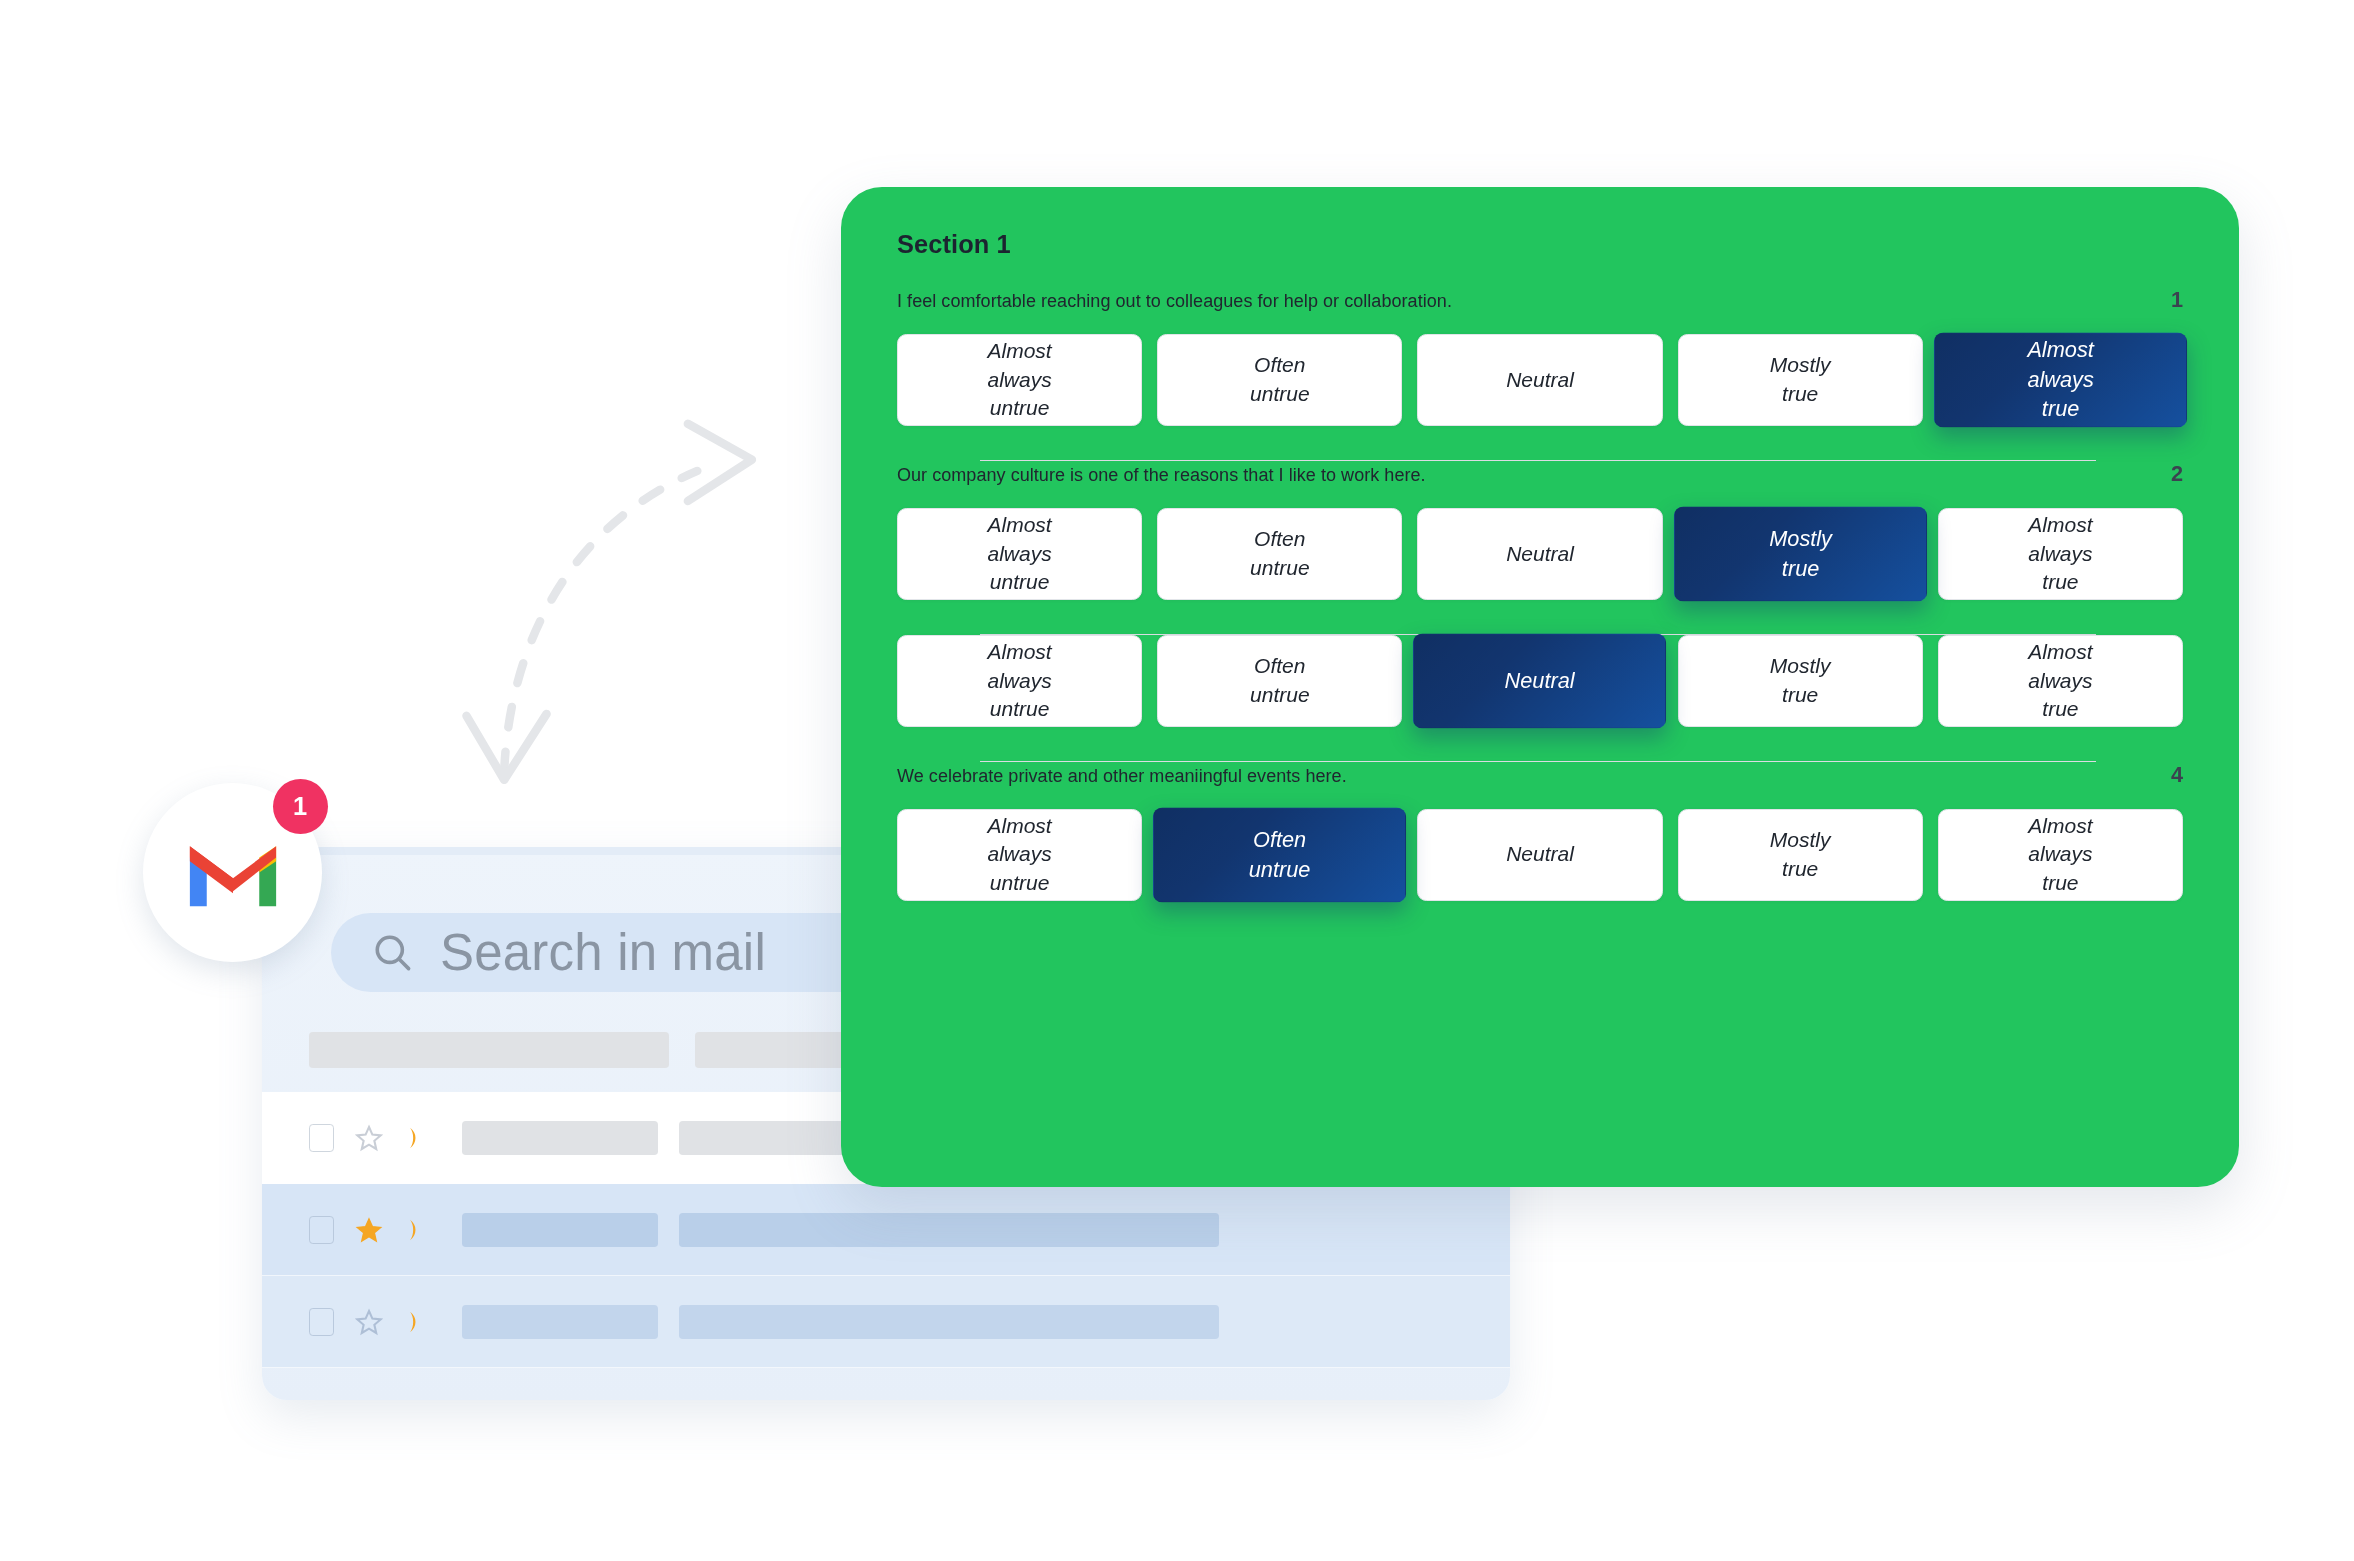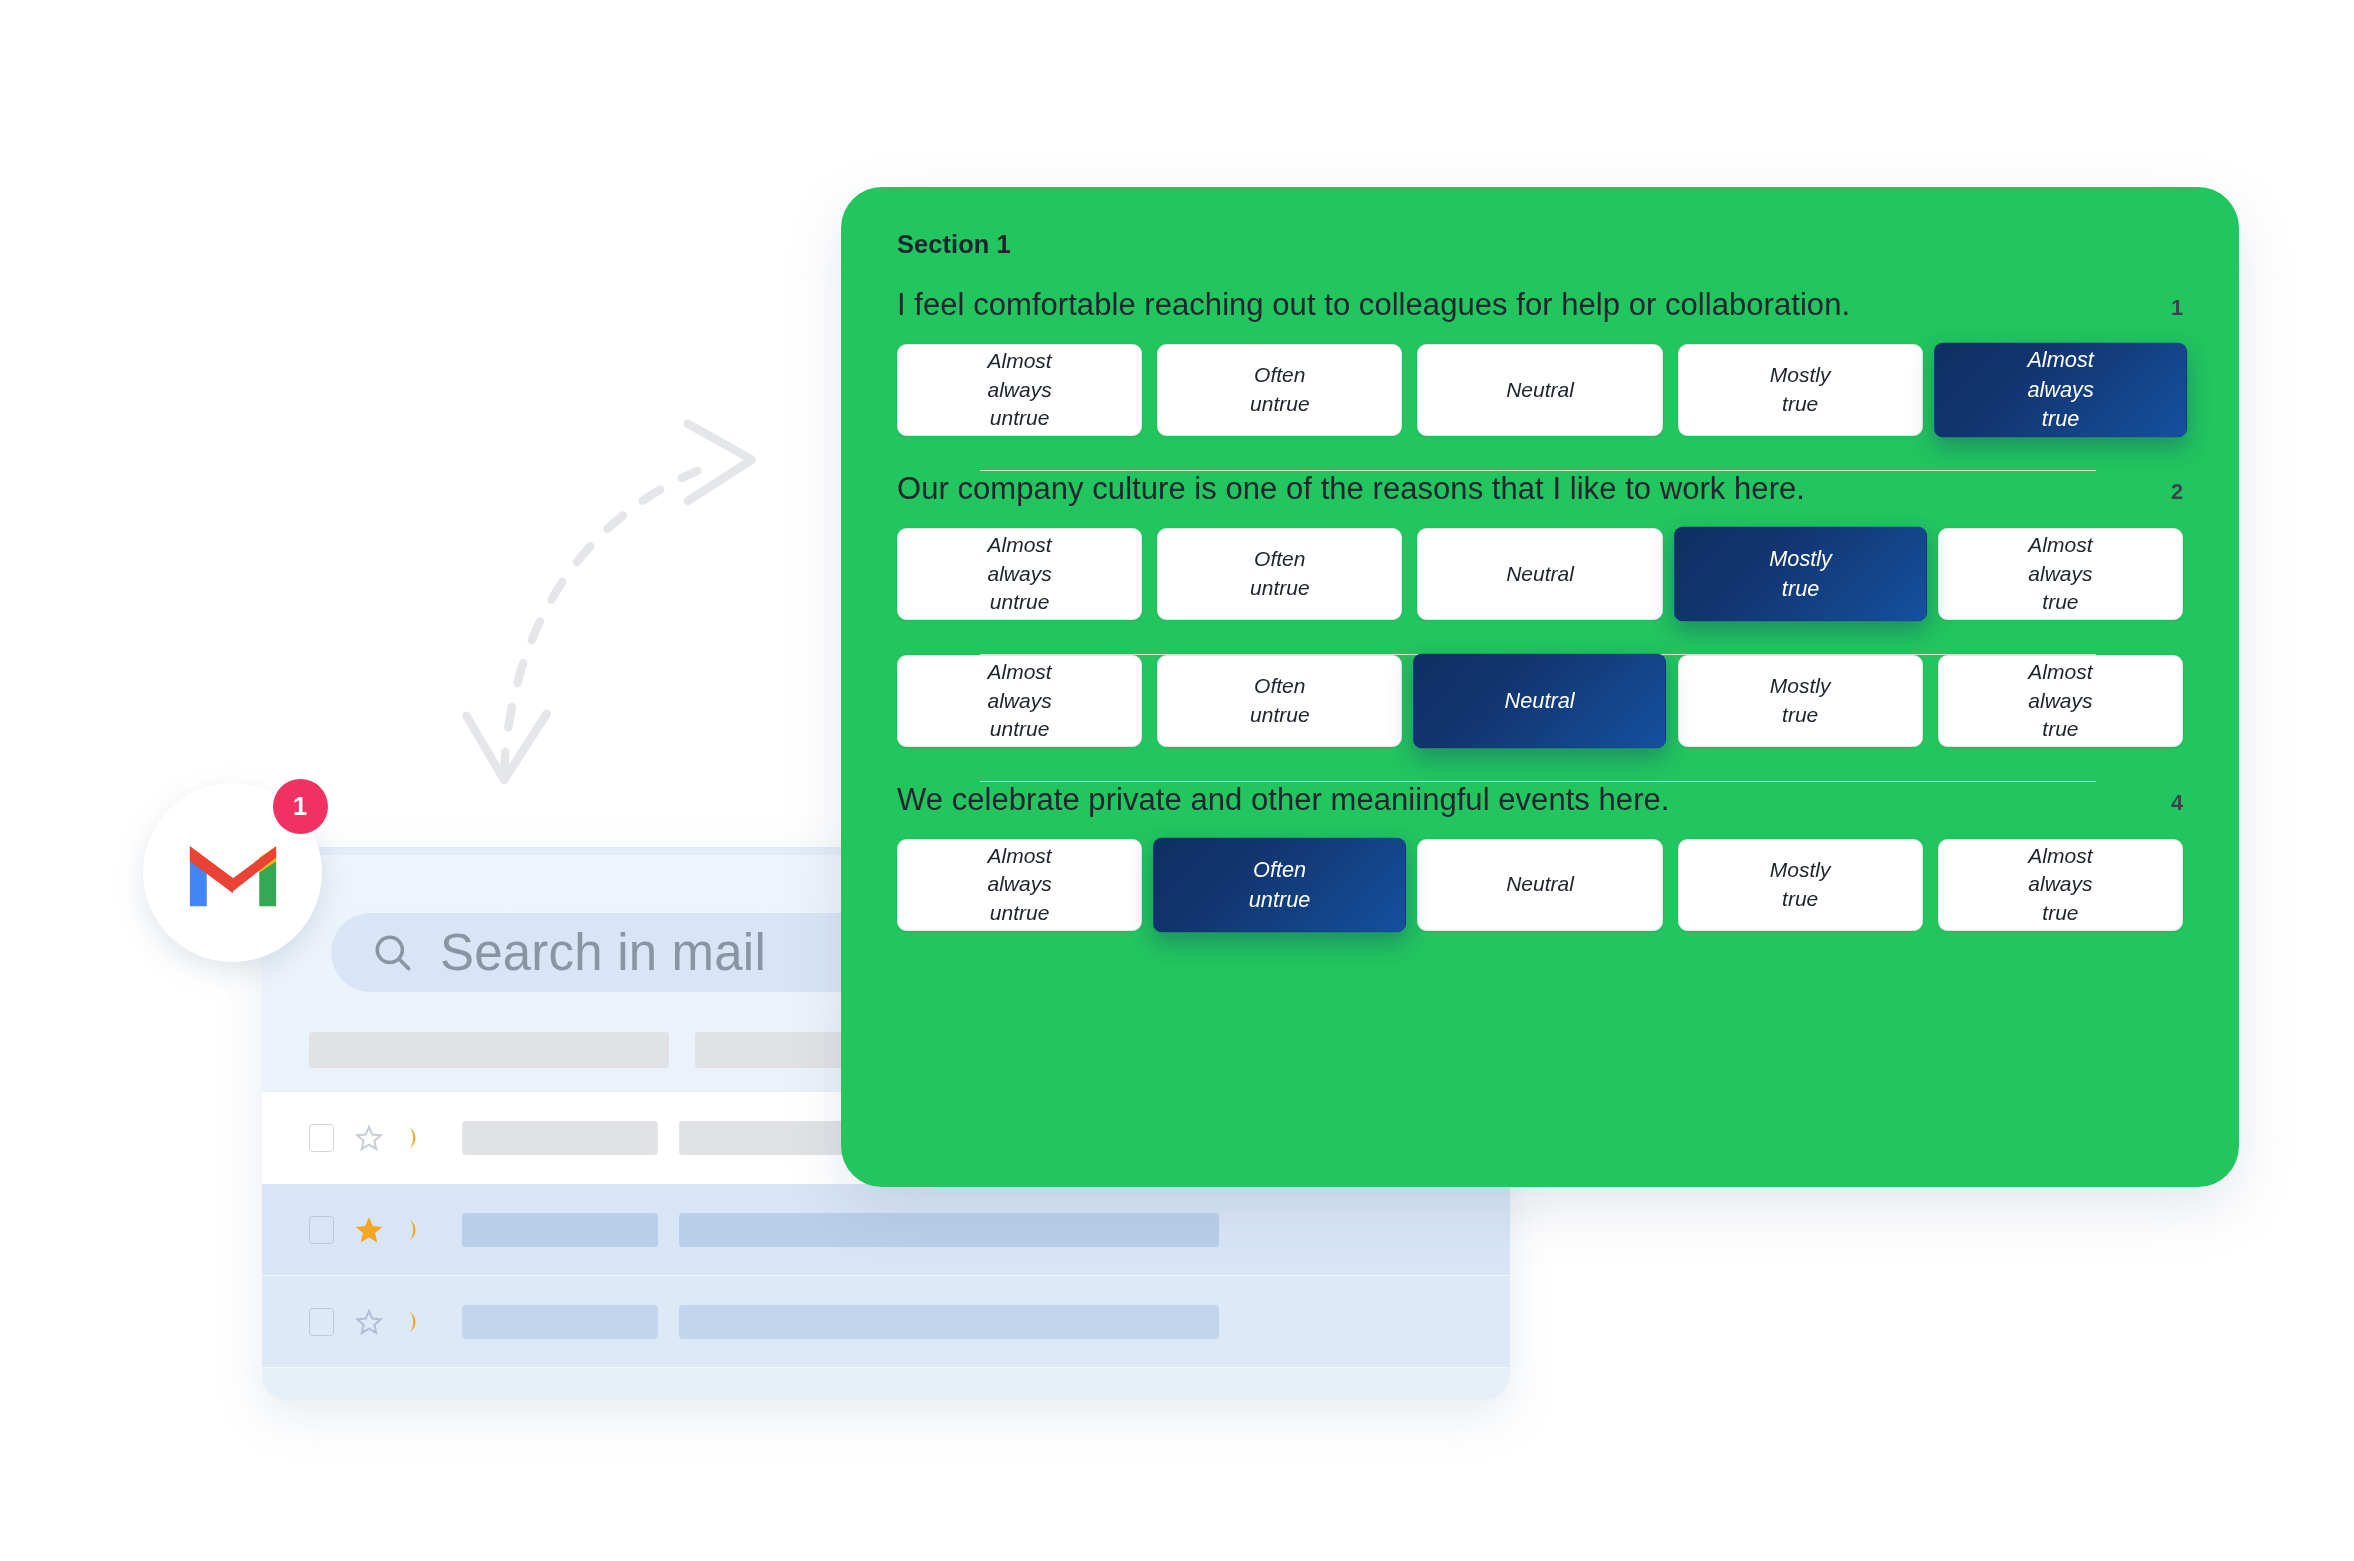--- a/index.html
+++ b/index.html
@@ -191,21 +191,21 @@
   .question-block { position: relative; }
 
   .q-head {
     display: flex;
     align-items: baseline;
     justify-content: space-between;
     margin-bottom: 21px;
   }
 
   .q-text {
-    font-size: 31px;
+    font-size: 18px;
     color: #20262f;
     font-weight: normal;
     letter-spacing: 0.05px;
   }
 
   .q-num {
     font-size: 21.7px;
     color: #3b4350;
     font-weight: bold;
     flex: 0 0 auto;

